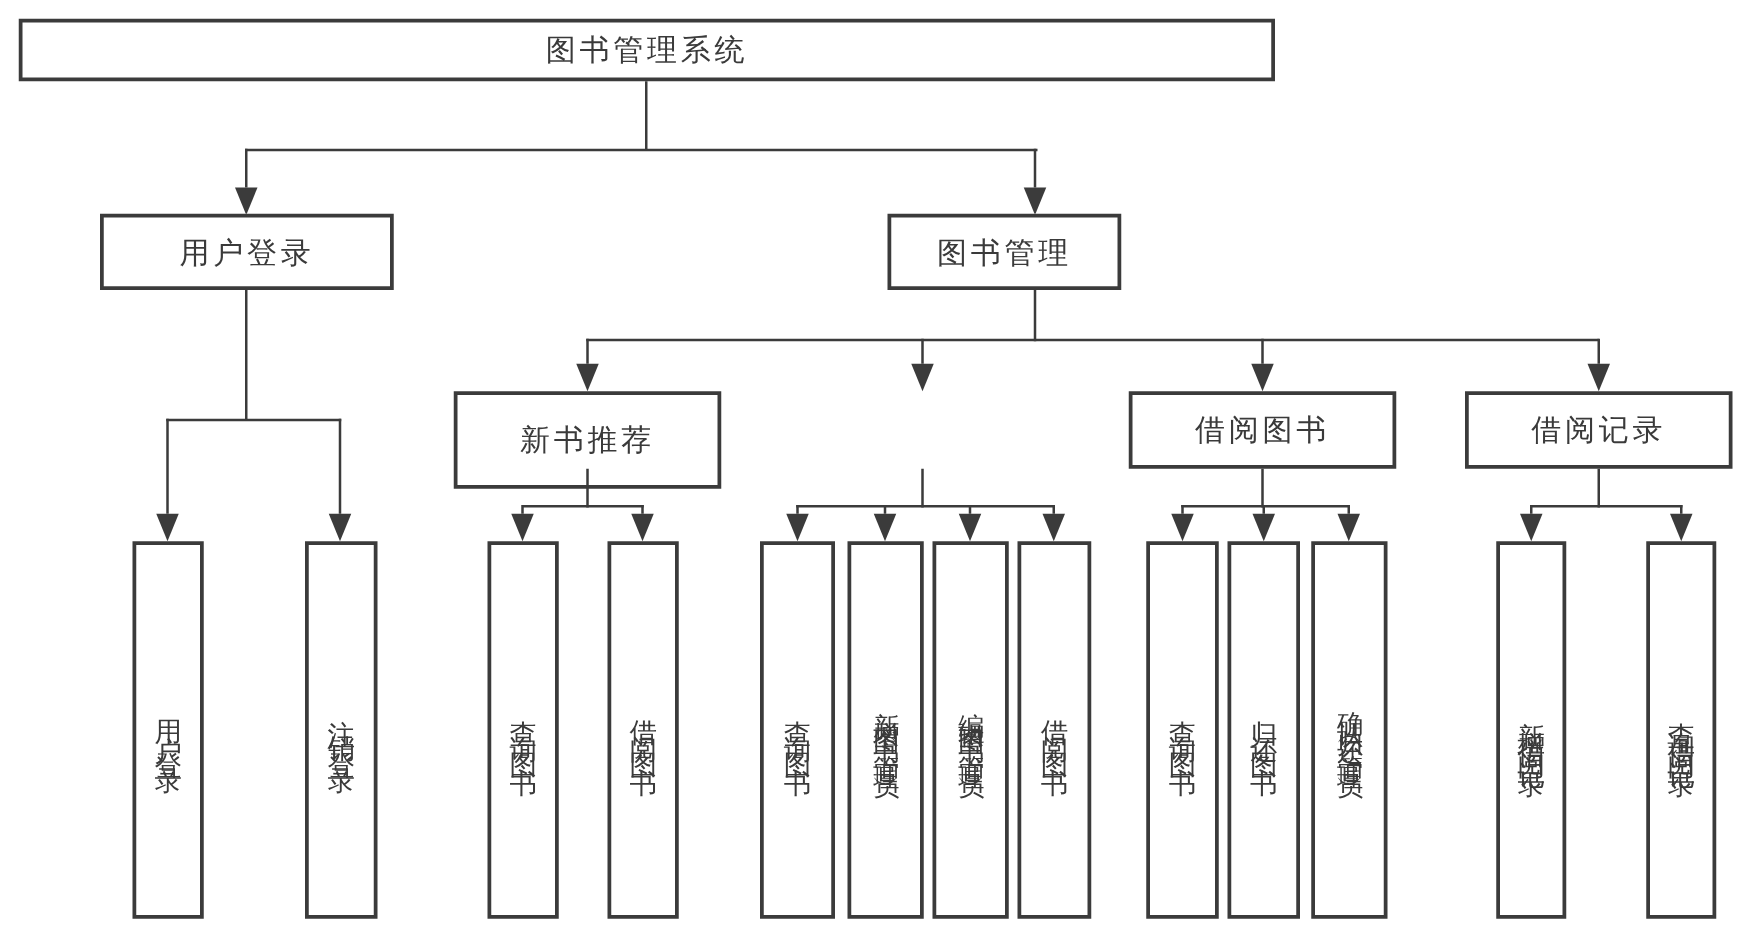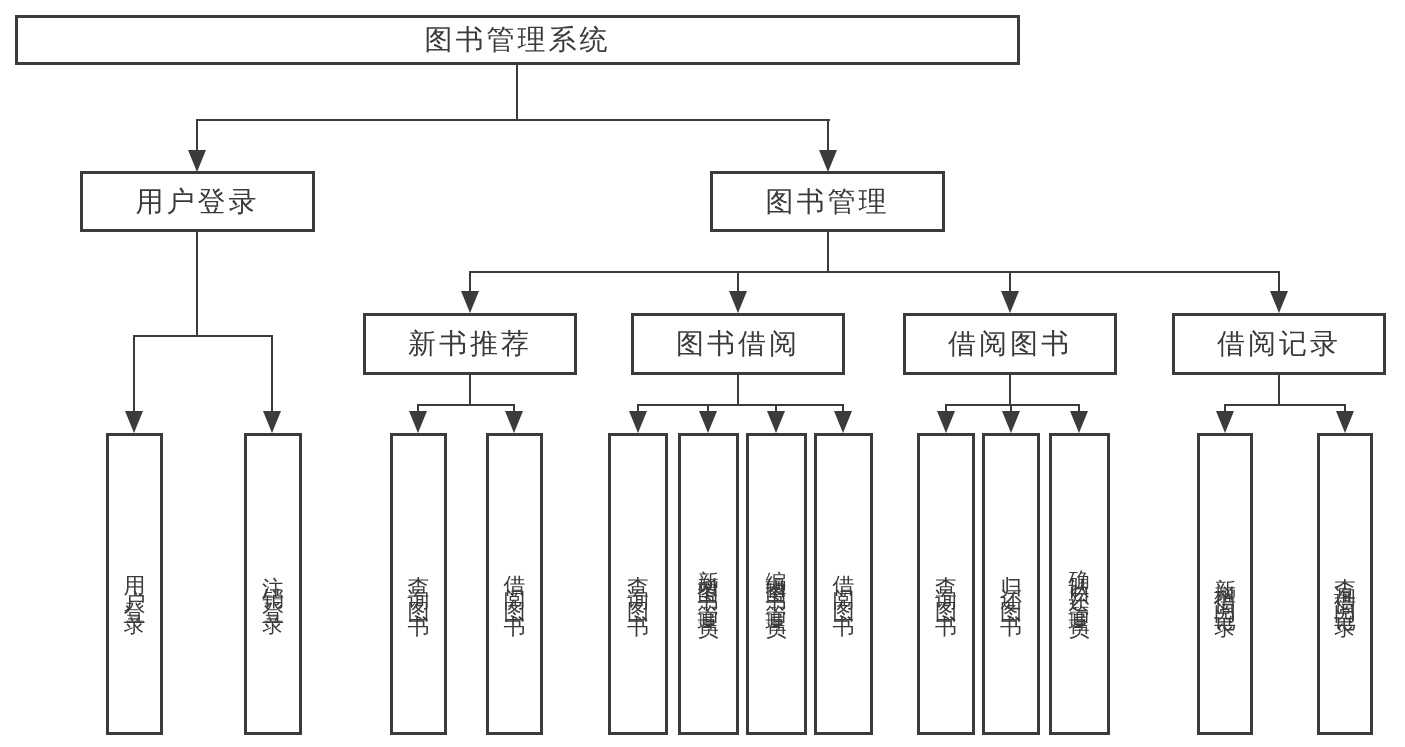--- a/index.html
+++ b/index.html
@@ -12,21 +12,21 @@
   html,body{background:var(--background);}
   body{font-family:"Liberation Sans","DejaVu Sans",sans-serif;color:var(--text);}
   .canvas{
     position:relative;width:1405px;height:747px;background:var(--background);overflow:hidden;
   }
   
   .box{
     position:absolute;background:#fff;border:3px solid var(--line);
     display:flex;align-items:center;justify-content:center;
   }
-  .hlabel{font-size:28px;letter-spacing:3px;color:var(--text);white-space:nowrap;}
+  .hlabel{font-size:24px;letter-spacing:3px;color:var(--text);white-space:nowrap;}
   .leaf{top:433px;height:302px;width:57px;}
   .vtext{
     writing-mode:vertical-rl;text-orientation:mixed;
     font-size:22px;color:var(--text);line-height:1;white-space:nowrap;
   }
   .len4{letter-spacing:13px;}
   .len6{letter-spacing:8px;}
   .len9{font-size:21px;letter-spacing:7px;}
   
   .vline,.drop{position:absolute;width:2px;background:var(--line);}
@@ -51,41 +51,38 @@
   </div>
 
   <div class="vline" style="left:516px;top:65px;height:55px"></div>
   <div class="hline" style="left:196px;top:119px;width:634px"></div>
   <div class="drop" style="left:196px;top:119px;height:31px"></div>
   <div class="drop" style="left:827px;top:119px;height:31px"></div>
 
   <div class="box" style="left:80px;top:171px;width:235px;height:61px">
     <span class="hlabel">用户登录</span>
   </div>
-  <div class="box" style="left:710px;top:171px;width:235px;height:61px">
+  <div class="box" style="left:710px;top:171px;width:187px;height:61px">
     <span class="hlabel">图书管理</span>
   </div>
 
   <div class="vline" style="left:196px;top:232px;height:104px"></div>
   <div class="hline" style="left:133px;top:335px;width:140px"></div>
   <div class="drop" style="left:133px;top:335px;height:76px"></div>
   <div class="drop" style="left:271px;top:335px;height:76px"></div>
 
   <div class="vline" style="left:827px;top:232px;height:41px"></div>
   <div class="hline" style="left:469px;top:271px;width:810px"></div>
   <div class="drop" style="left:469px;top:271px;height:20px"></div>
   <div class="drop" style="left:737px;top:271px;height:20px"></div>
   <div class="drop" style="left:1009px;top:271px;height:20px"></div>
   <div class="drop" style="left:1278px;top:271px;height:20px"></div>
 
-  <div class="box" style="left:363px;top:313px;width:214px;height:62px">
+  <div class="box" style="left:363px;top:313px;width:214px;height:78px">
     <span class="hlabel">新书推荐</span>
-  </div>
-  <div class="box" style="left:631px;top:313px;width:214px;height:62px">
-    <span class="hlabel">图书借阅</span>
   </div>
   <div class="box" style="left:903px;top:313px;width:214px;height:62px">
     <span class="hlabel">借阅图书</span>
   </div>
   <div class="box" style="left:1172px;top:313px;width:214px;height:62px">
     <span class="hlabel">借阅记录</span>
   </div>
 
   <div class="vline" style="left:469px;top:375px;height:31px"></div>
   <div class="hline" style="left:418px;top:404px;width:97px"></div>

